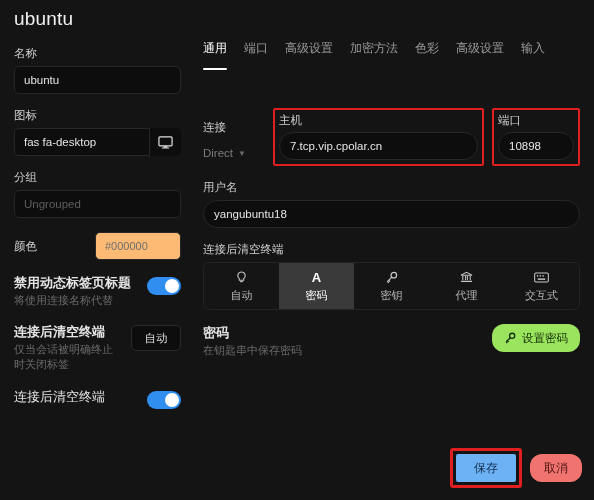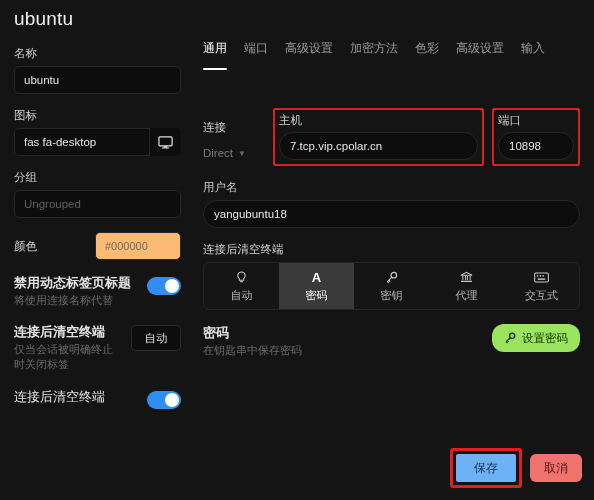--- a/index.html
+++ b/index.html
@@ -267,21 +267,21 @@
     height: 28px;
     padding: 0 18px;
     font-size: 12px;
     cursor: pointer;
     font-family: Liberation Sans, sans-serif;
   }
   .btn-cancel {
     background: #f0736f;
     color: #4a1513;
     border: none;
-    border-radius: 6px;
+    border-radius: 12px;
     height: 28px;
     padding: 0 14px;
     font-size: 12px;
     cursor: pointer;
     font-family: inherit;
   }
 </style>
 </head>
 <body>
 

